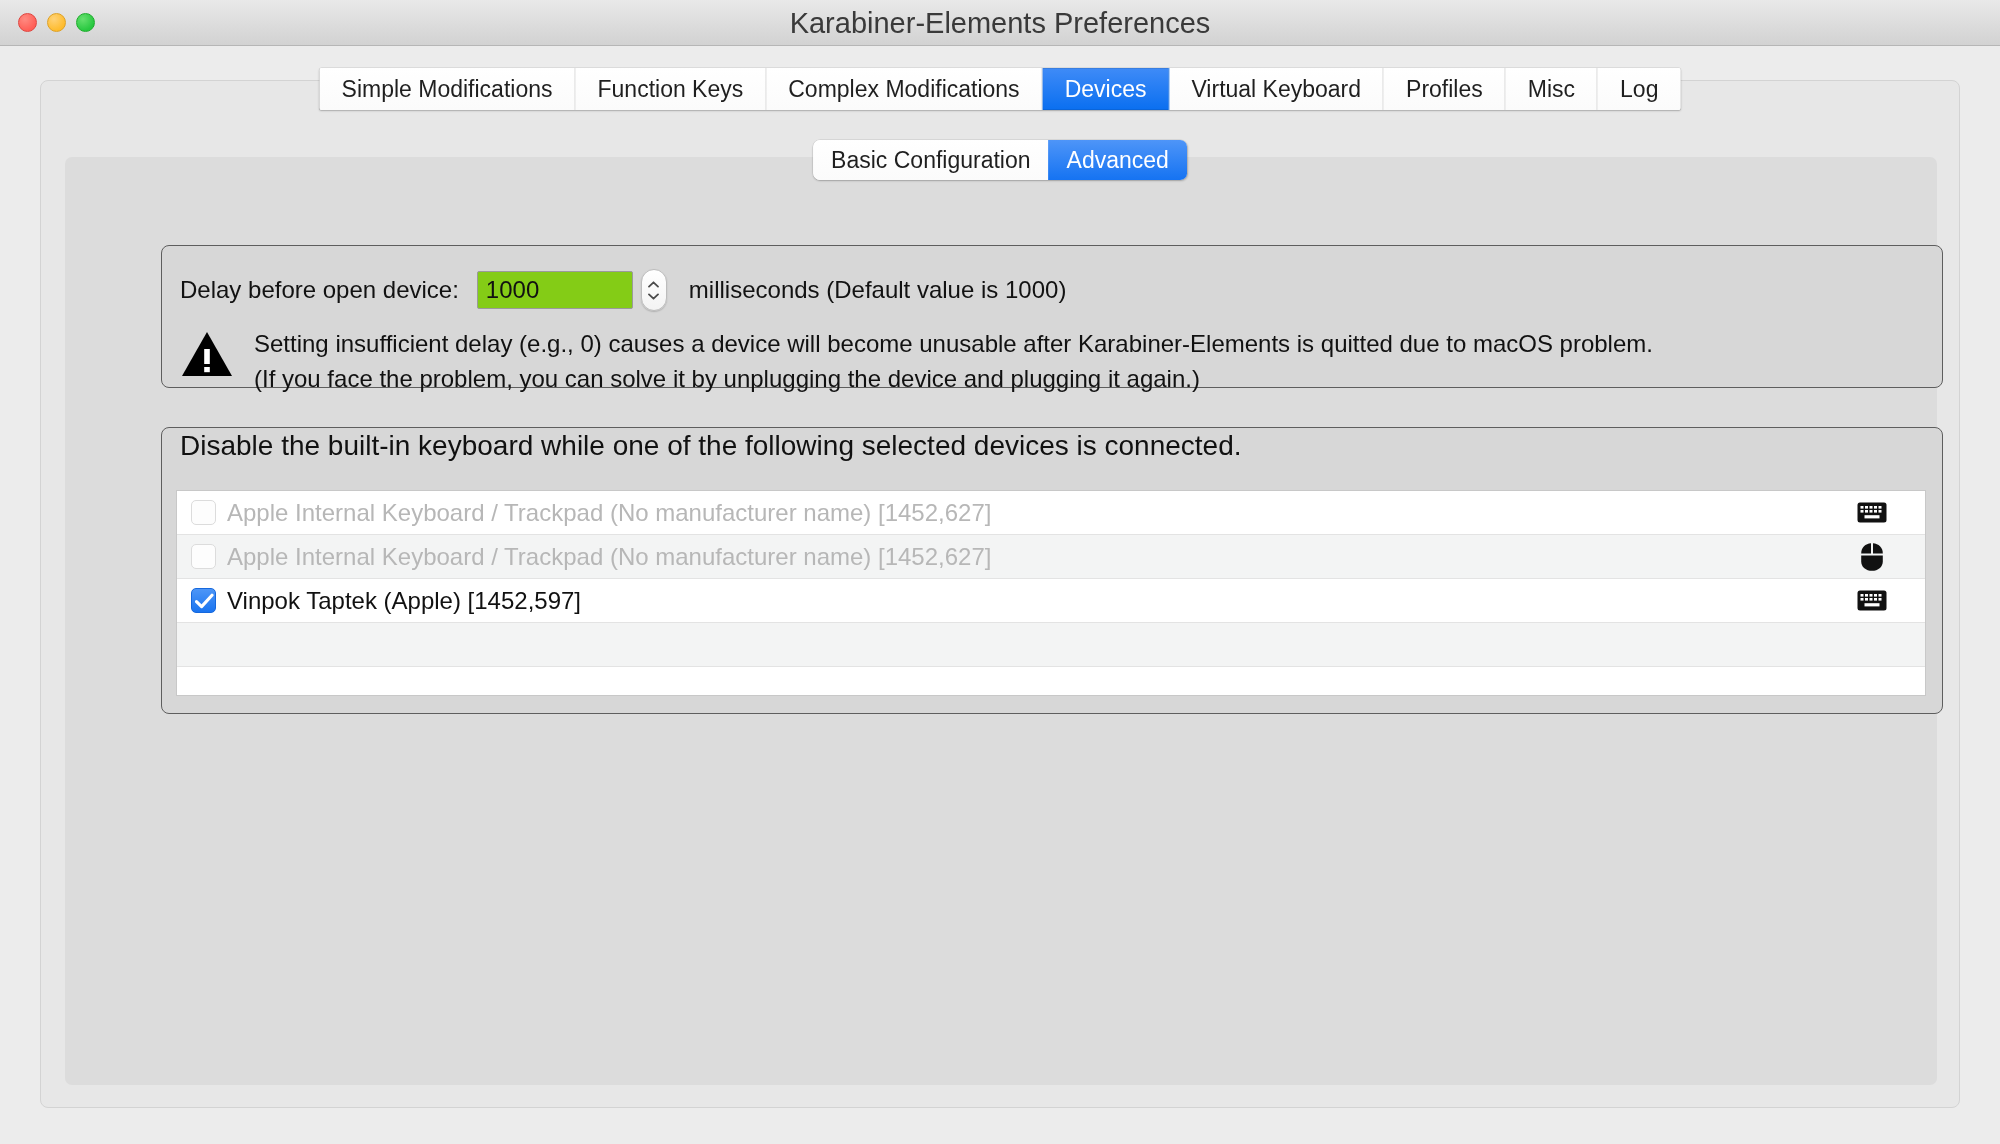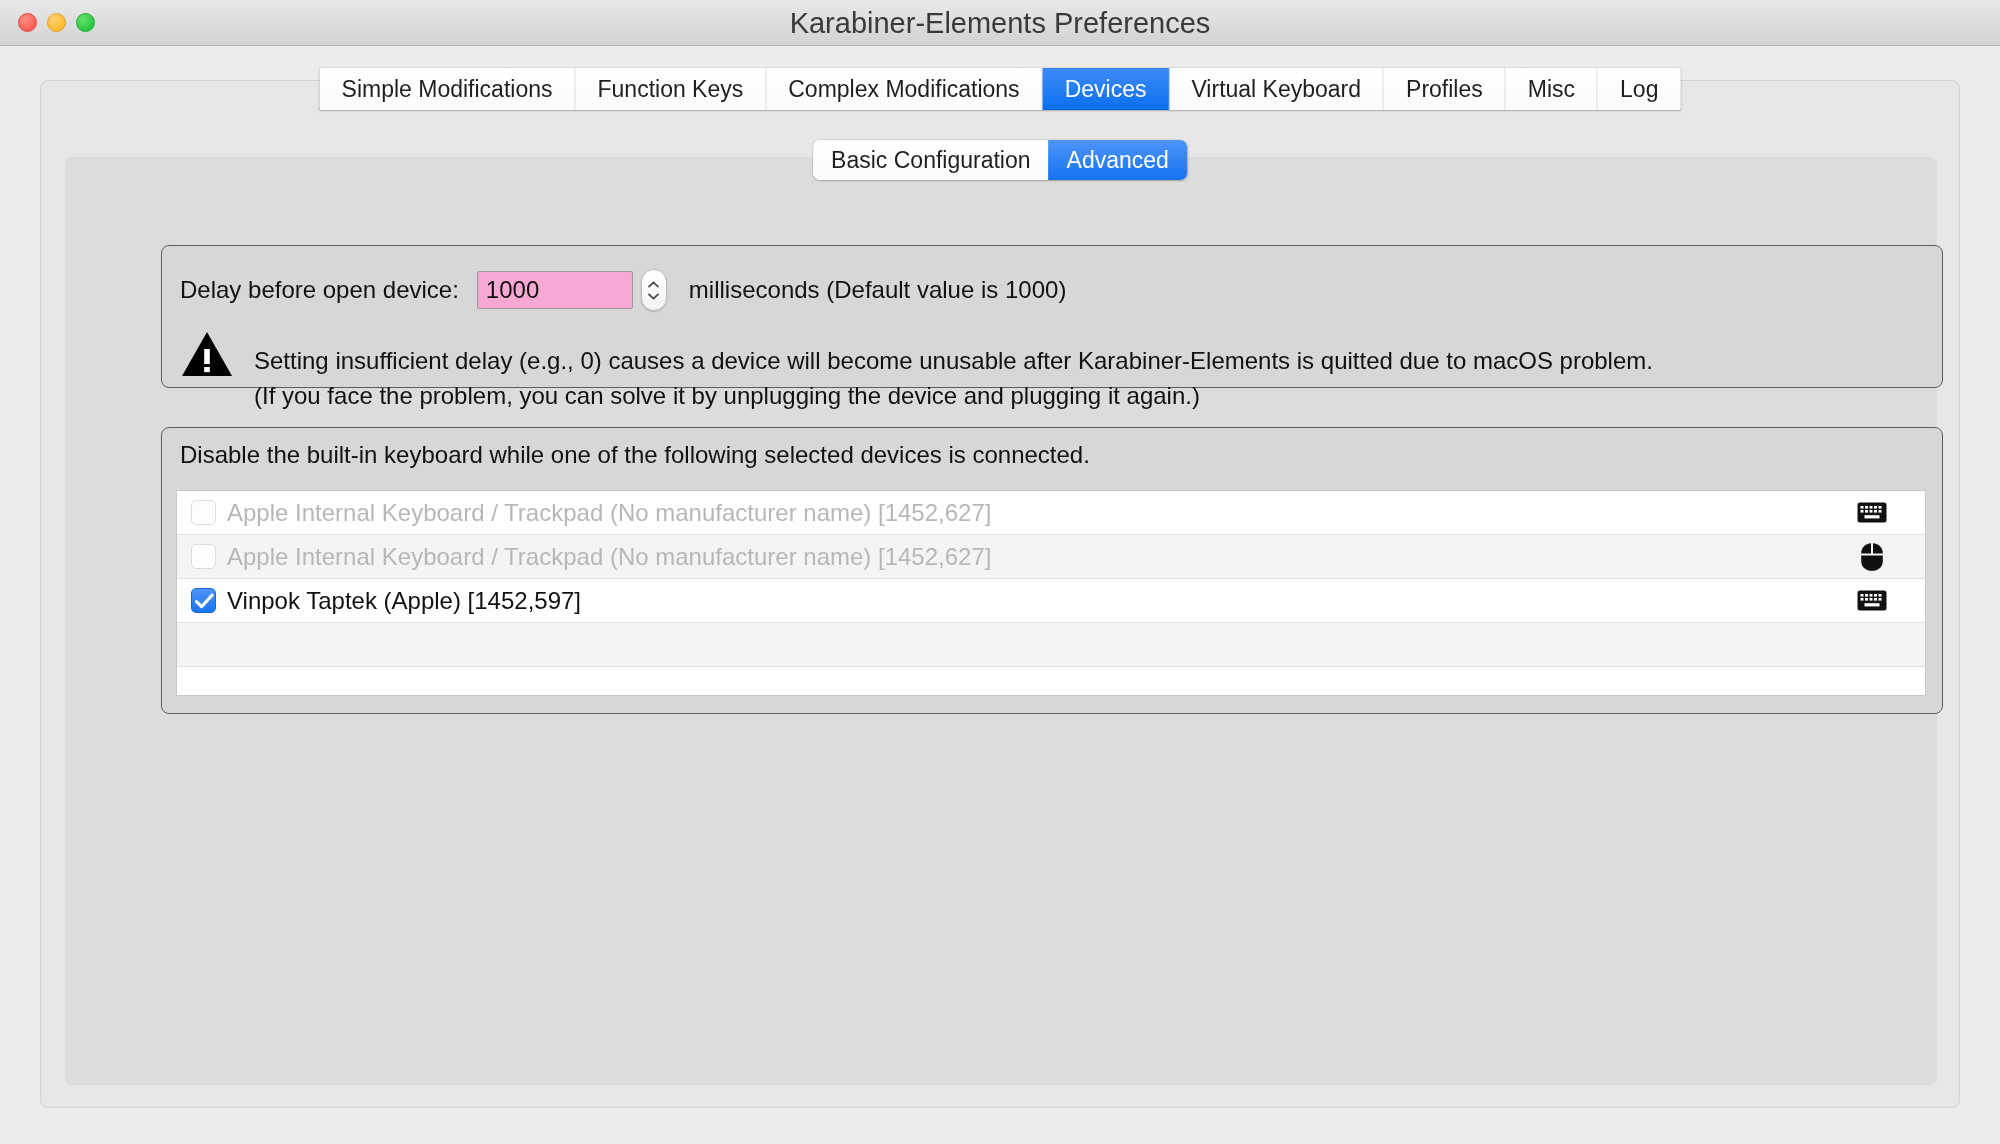--- a/index.html
+++ b/index.html
@@ -151,21 +151,21 @@
     align-items: center;
     height: 44px;
   }
   .delay-label {
     font-size: 24px;
     color: #121212;
     margin-right: 18px;
   }
   .delay-field {
     width: 156px; height: 38px;
-    background: #f9a8d4;
+    background: #84cc16;
     border: 1px solid #9a9a9a;
     border-radius: 2px;
     font-size: 24px;
     color: #111;
     padding: 0 8px;
     line-height: 36px;
     font-family: "Liberation Sans", sans-serif;
   }
   .stepper {
     width: 26px; height: 42px;
@@ -201,28 +201,27 @@
   .warn-icon {
     width: 54px; height: 48px;
     margin-right: 20px;
     margin-top: 4px;
     flex: none;
   }
   .warn-text {
     font-size: 24px;
     color: #111;
     line-height: 35px;
-    margin-top: 17px;
   }
 
   
   .devices-caption {
     position: absolute;
-    left: 18px; top: 13px;
-    font-size: 24px;
+    left: 18px; top: 2px;
+    font-size: 28px;
     color: #111;
   }
   .device-table {
     position: absolute;
     left: 14px; top: 62px;
     width: 1750px; height: 206px;
     border: 1px solid #c8c8c8;
     background: #ffffff;
     overflow: hidden;
   }

